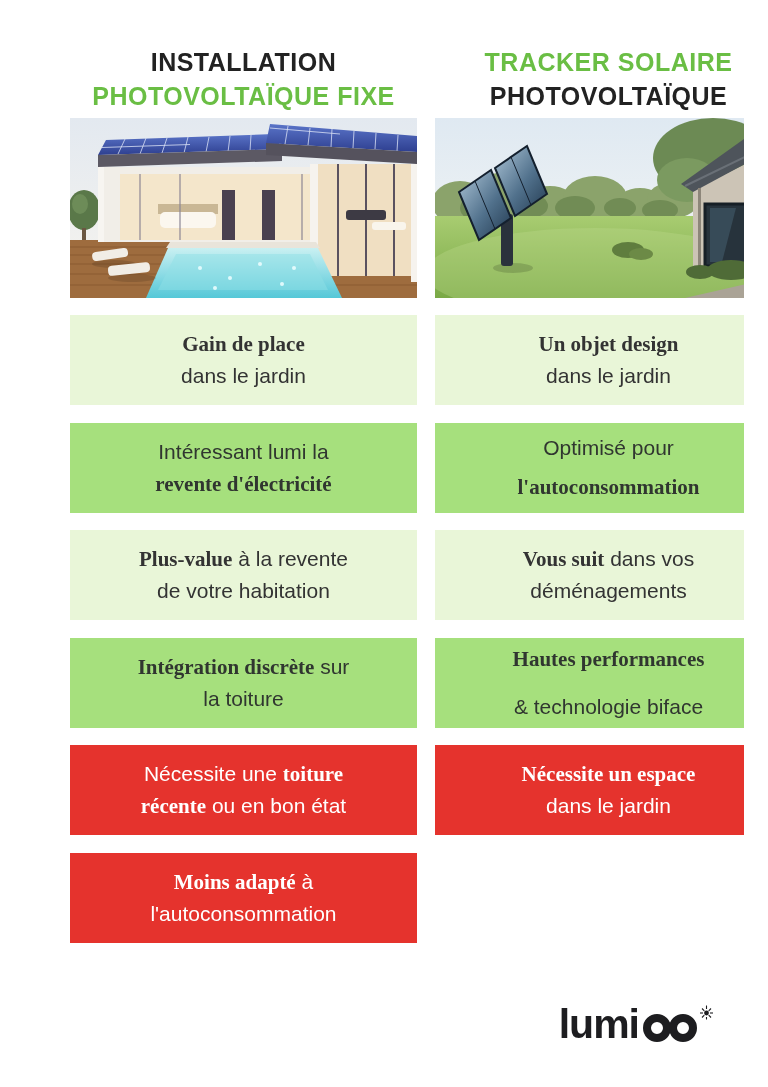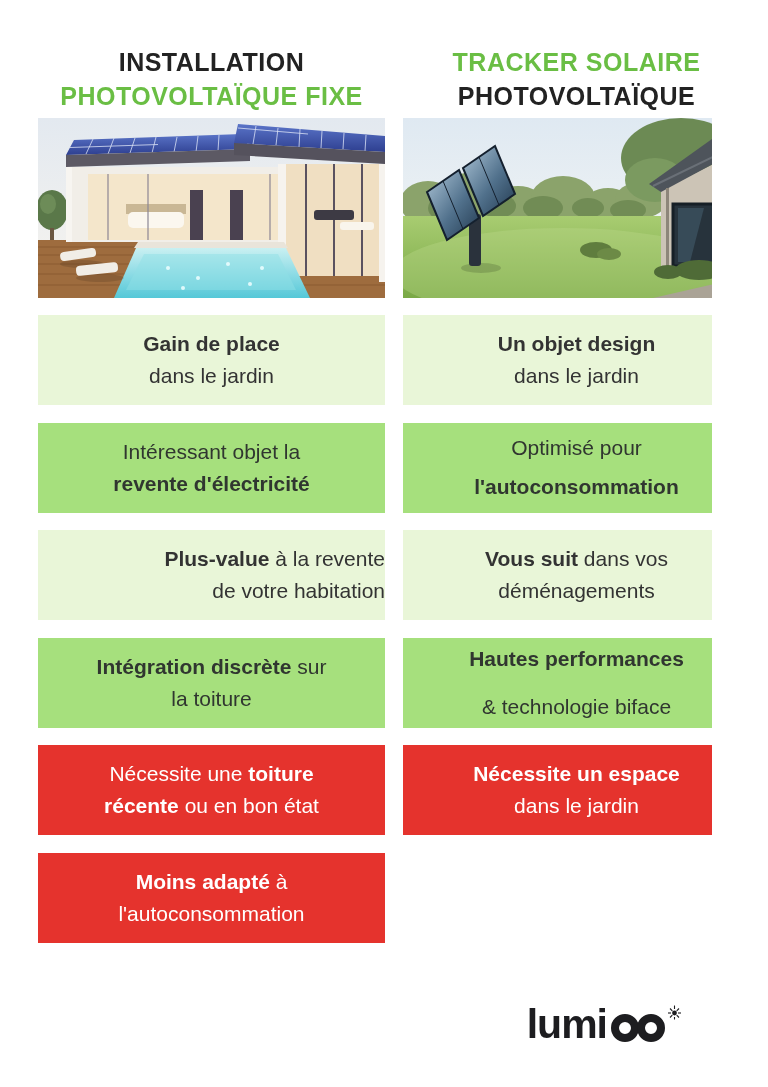--- a/index.html
+++ b/index.html
@@ -1,41 +1,41 @@
 <!DOCTYPE html>
 <html><head>
 <meta charset="utf-8">
 <style>
   html,body{margin:0;padding:0;}
   body{
     width:768px;height:1087px;background:#ffffff;
     font-family:"Liberation Sans","DejaVu Sans",sans-serif;
     -webkit-font-smoothing:antialiased;
   }
-  .page{position:relative;width:712px;height:1087px;background:#ffffff;overflow:hidden;}
+  .page{position:relative;width:712px;height:1087px;background:#ffffff;overflow:hidden;margin-left:32px;}
   .grid{
     position:absolute;left:38px;top:42px;width:712px;
     display:grid;grid-template-columns:347px 347px;column-gap:18px;
   }
   .col{display:flex;flex-direction:column;}
   .col-header{
     height:74px;display:flex;flex-direction:column;justify-content:center;
     text-align:center;font-weight:800;font-size:25px;line-height:34px;letter-spacing:.5px;
   }
   .photo{
     width:347px;height:180px;margin-top:2px;overflow:hidden;background:#e8edf2;
   }
   .photo svg{display:block;width:347px;height:180px;}
   .cells{margin-top:17px;display:flex;flex-direction:column;row-gap:17.5px;}
   .cell{
     height:90px;display:flex;flex-direction:column;justify-content:center;
     text-align:center;font-size:21px;line-height:32px;
   }
   .cell .line{white-space:nowrap;}
-  .cell b{font-weight:700;}
+  .cell b{font-weight:700;font-family:Liberation Serif, serif;}
   .logo{
     position:absolute;top:988px;right:28px;height:56px;
     display:flex;align-items:flex-end;color:#1d1d20;
   }
   .logo-text{
     font-weight:700;font-size:41px;line-height:40px;letter-spacing:-1px;
   }
   .logo-oo{margin-left:2px;margin-bottom:1px;}
   .logo-sun{position:relative;top:-24px;left:-2px;}
 </style>
@@ -150,24 +150,24 @@
             <rect x="38" y="146" width="42" height="10" rx="4" transform="rotate(-6 59 151)"></rect>
           </g>
         </svg>
       </div>
       <div class="cells">
           <div class="cell" style="background: rgb(233, 246, 216); color: rgb(51, 51, 51);">
             <div class="line"><b>Gain de place</b></div>
             <div class="line"><span>dans le jardin</span></div>
           </div>
           <div class="cell" style="background: rgb(166, 224, 125); color: rgb(48, 54, 48);">
-            <div class="line"><span>Intéressant objet la</span></div>
+            <div class="line"><span>Intéressant lumi la</span></div>
             <div class="line"><b>revente d'électricité</b></div>
           </div>
-          <div class="cell" style="background: rgb(233, 246, 216); color: rgb(51, 51, 51); text-align: right;">
+          <div class="cell" style="background: rgb(233, 246, 216); color: rgb(51, 51, 51);">
             <div class="line"><b>Plus-value</b><span> à la revente</span></div>
             <div class="line"><span>de votre habitation</span></div>
           </div>
           <div class="cell" style="background: rgb(166, 224, 125); color: rgb(48, 54, 48);">
             <div class="line"><b>Intégration discrète</b><span> sur</span></div>
             <div class="line"><span>la toiture</span></div>
           </div>
           <div class="cell" style="background: rgb(229, 51, 45); color: rgb(255, 255, 255);">
             <div class="line"><span>Nécessite une </span><b>toiture</b></div>
             <div class="line"><b>récente</b><span> ou en bon état</span></div>

